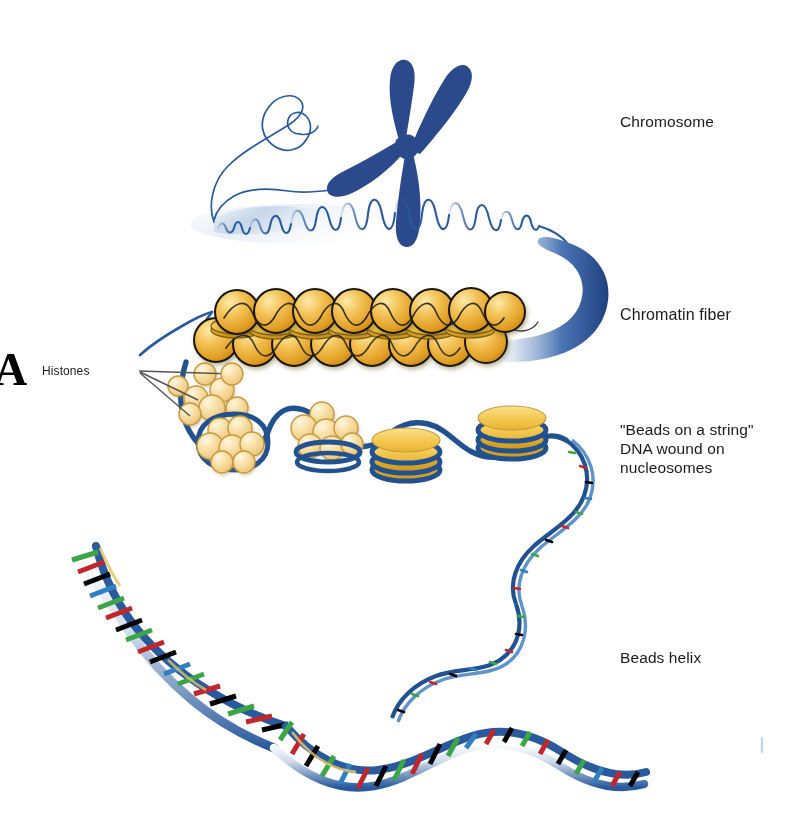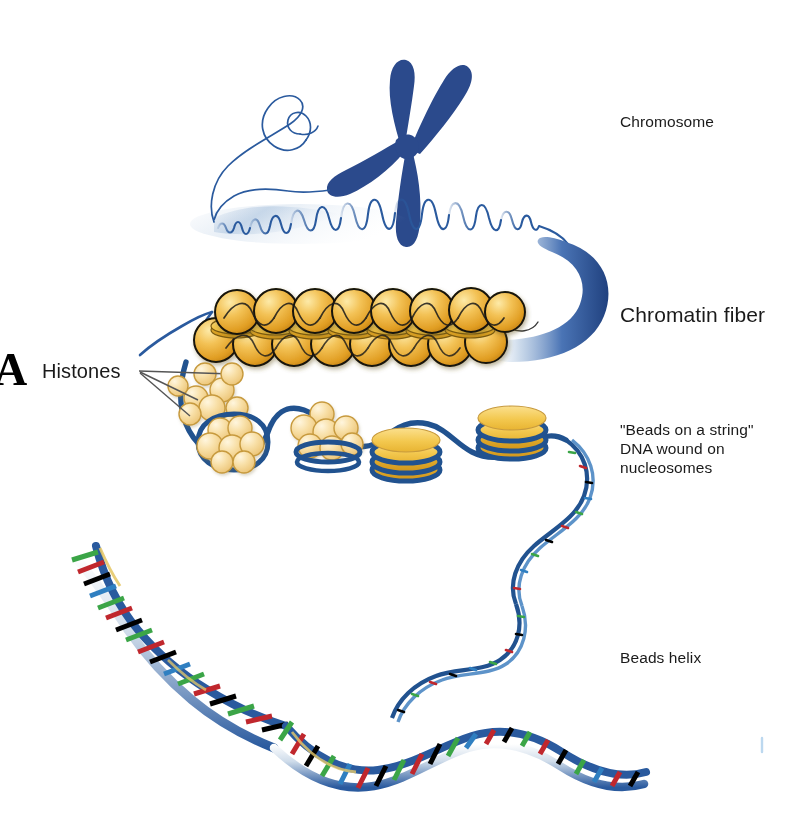--- a/index.html
+++ b/index.html
@@ -27,37 +27,37 @@
   .lbl {
     position: absolute;
     color: #1a1a1a;
     font-size: 15.5px;
     line-height: 19px;
     letter-spacing: 0.1px;
     white-space: pre;
     font-family: "Liberation Sans", sans-serif;
   }
   .lbl.bold {
-    font-size: 21px;
+    font-size: 16px;
   }
   #panel-letter {
     position: absolute;
     left: -6px;
     top: 345px;
     font-size: 46px;
     font-weight: 700;
     color: #000000;
     font-family: "Liberation Serif", serif;
     line-height: 50px;
   }
   #lbl-chromosome   { left: 620px; top: 112px; }
   #lbl-chromatin    { left: 620px; top: 305px; }
   #lbl-beads        { left: 620px; top: 420px; }
   #lbl-helix        { left: 620px; top: 648px; }
-  #lbl-histones     { left: 42px;  top: 362px; font-size: 20px; }
+  #lbl-histones     { left: 42px;  top: 362px; font-size: 12px; }
 </style>
 </head>
 <body>
 
 <div id="figure">
 
   <svg id="art" viewBox="0 0 798 818" xmlns="http://www.w3.org/2000/svg">
     <defs>
 
       <linearGradient id="swooshGrad" x1="0" y1="0" x2="1" y2="0">

